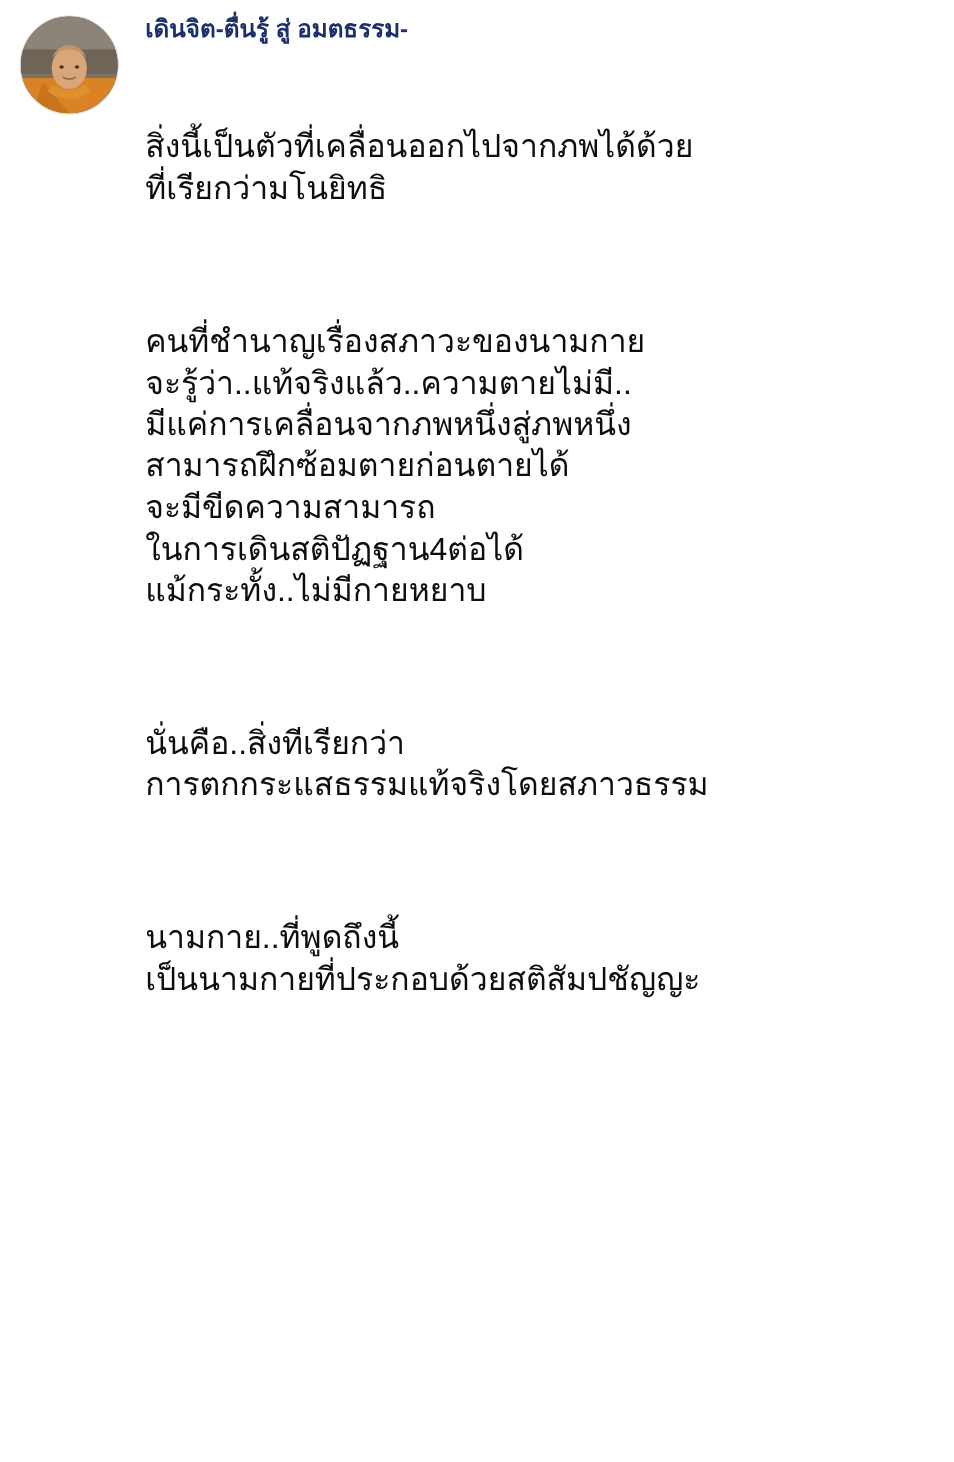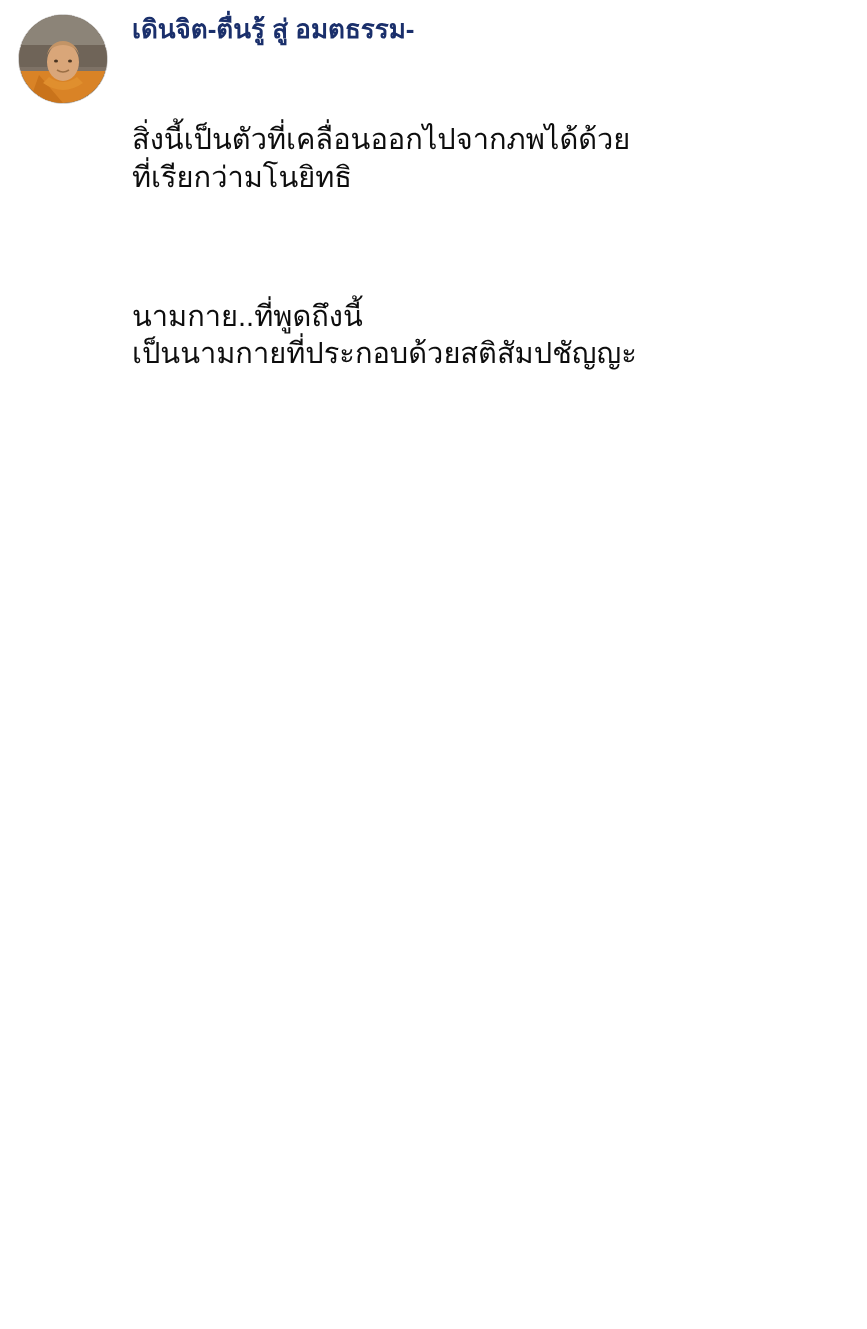--- a/index.html
+++ b/index.html
@@ -32,21 +32,21 @@
     background: #6d5a44;
     border: 1px solid #d8d8d8;
   }
   .avatar svg { display: block; width: 100%; height: 100%; }
 
   .content {
     margin-left: 116px;
     padding-right: 8px;
   }
   .author {
-    font-size: 26px;
+    font-size: 22px;
     font-weight: bold;
     color: #1a2f6b;
     line-height: 1.18;
     letter-spacing: 0px;
     white-space: nowrap;
   }
   .body-text {
     font-size: 29px;
     line-height: 1.30;
     color: #0d0d0d;
@@ -80,20 +80,29 @@
       <path d="M38 55 q6 4 12 0" stroke="#9b6f45" stroke-width="1.6" fill="none"></path>
       <path d="M30 62 q14 10 28 0 l6 6 q-20 14 -40 0 Z" fill="#e08f2e"></path>
     </svg>
   </div>
 
   <div class="content">
     <div class="author">เดินจิต-ตื่นรู้ สู่ อมตธรรม-</div>
     <div class="body-text">
       <div class="para">สิ่งนี้เป็นตัวที่เคลื่อนออกไปจากภพได้ด้วย
 ที่เรียกว่ามโนยิทธิ</div>
+      <div class="para">คนที่ชำนาญเรื่องสภาวะของนามกาย
+จะรู้ว่า..แท้จริงแล้ว..ความตายไม่มี..
+มีแค่การเคลื่อนจากภพหนึ่งสู่ภพหนึ่ง
+สามารถฝึกซ้อมตายก่อนตายได้
+จะมีขีดความสามารถ
+ในการเดินสติปัฏฐาน4ต่อได้
+แม้กระทั้ง..ไม่มีกายหยาบ</div>
+      <div class="para">นั่นคือ..สิ่งทีเรียกว่า
+การตกกระแสธรรมแท้จริงโดยสภาวธรรม</div>
       <div class="para">นามกาย..ที่พูดถึงนี้
 เป็นนามกายที่ประกอบด้วยสติสัมปชัญญะ</div>
       
       
       
     </div>
   </div>
 
 </div>
 

